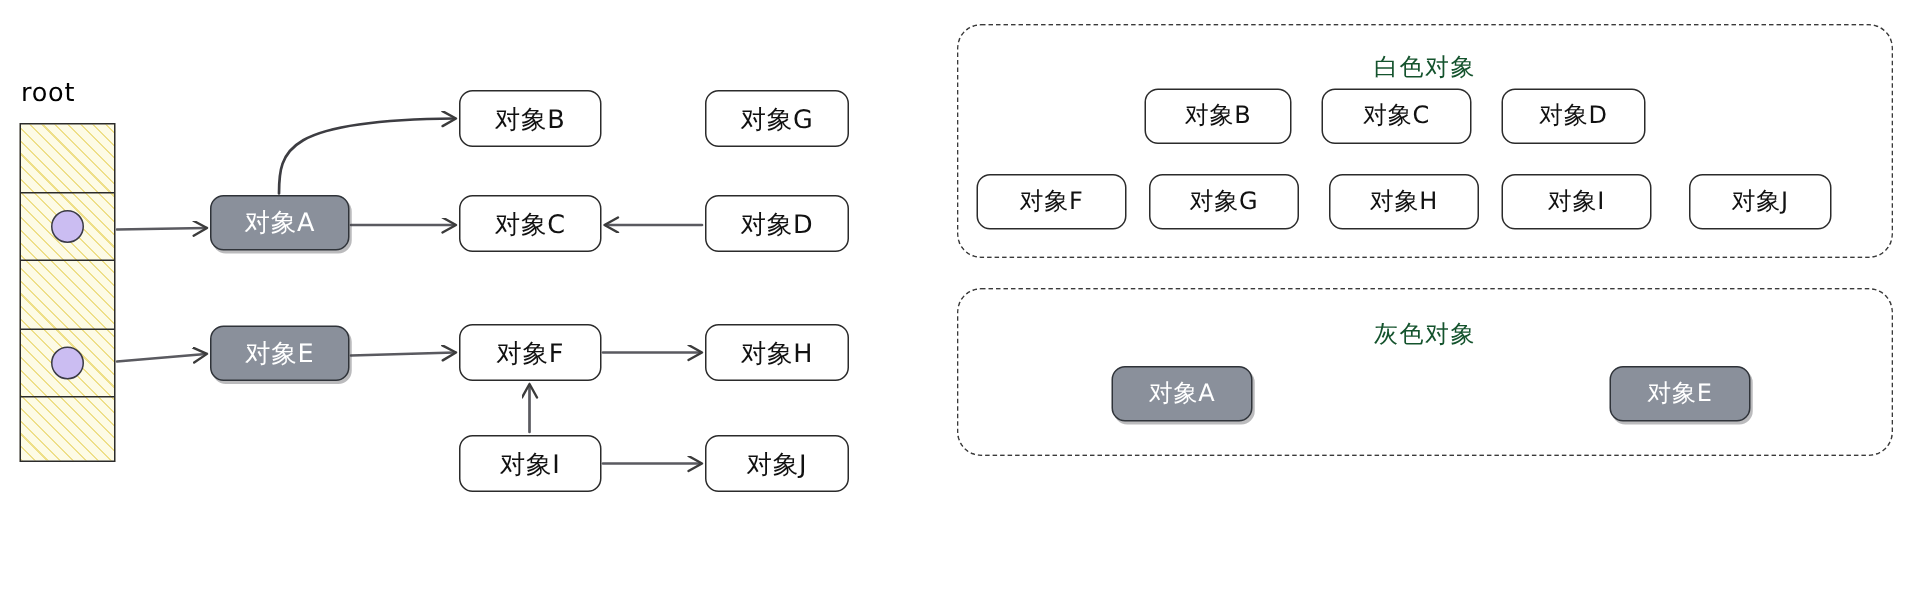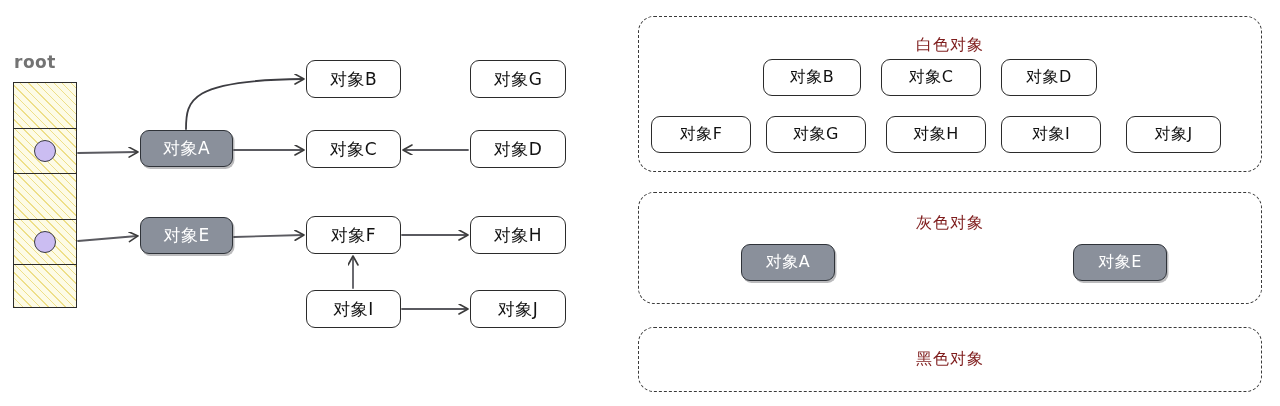--- a/index.html
+++ b/index.html
@@ -23,23 +23,23 @@
   
   .left-pane {
     position: absolute;
     left: 0; top: 0;
     width: 620px; height: 406px;
   }
   .root-label {
     position: absolute;
     left: 14px; top: 52px;
     font-size: 17px;
-    font-weight: 700;
+    font-weight: 400;
     letter-spacing: 0.5px;
-    color: #737373;
+    color: #000000;
     font-family: "DejaVu Sans", sans-serif;
   }
   .root-stack {
     position: absolute;
     left: 13px; top: 82px;
     width: 64px; height: 226px;
     border: 1.6px solid #2b2b2b;
     box-sizing: border-box;
     background-color: #fdfbe6;
     background-image: repeating-linear-gradient(
@@ -101,21 +101,21 @@
     box-sizing: border-box;
     border: 1.7px dashed #3a3a3a;
     border-radius: 16px;
     background: #ffffff;
   }
   .group-title {
     position: absolute;
     left: 0; right: 0;
     text-align: center;
     font-size: 16px;
-    color: #7f1d1d;
+    color: #14532d;
     letter-spacing: 1px;
     font-family: "DejaVu Sans", sans-serif;
   }
   .chip {
     position: absolute;
     box-sizing: border-box;
     border: 1.5px solid #2b2b2b;
     border-radius: 9px;
     display: flex;
     align-items: center;
@@ -203,16 +203,13 @@
     <div class="chip white" style="left:362px;top:99px;width:100px;height:37px">对象I</div>
     <div class="chip white" style="left:487px;top:99px;width:95px;height:37px">对象J</div>
   </div>
 
   <div class="group-box" style="left:18px;top:192px;width:624px;height:112px">
     <div class="group-title" style="top:20px">灰色对象</div>
     <div class="chip gray" style="left:102px;top:51px;width:94px;height:37px">对象A</div>
     <div class="chip gray" style="left:434px;top:51px;width:94px;height:37px">对象E</div>
   </div>
 
-  <div class="group-box" style="left:18px;top:327px;width:624px;height:65px">
-    <div class="group-title" style="top:21px">黑色对象</div>
-  </div>
 </div>
 
 </body></html>

